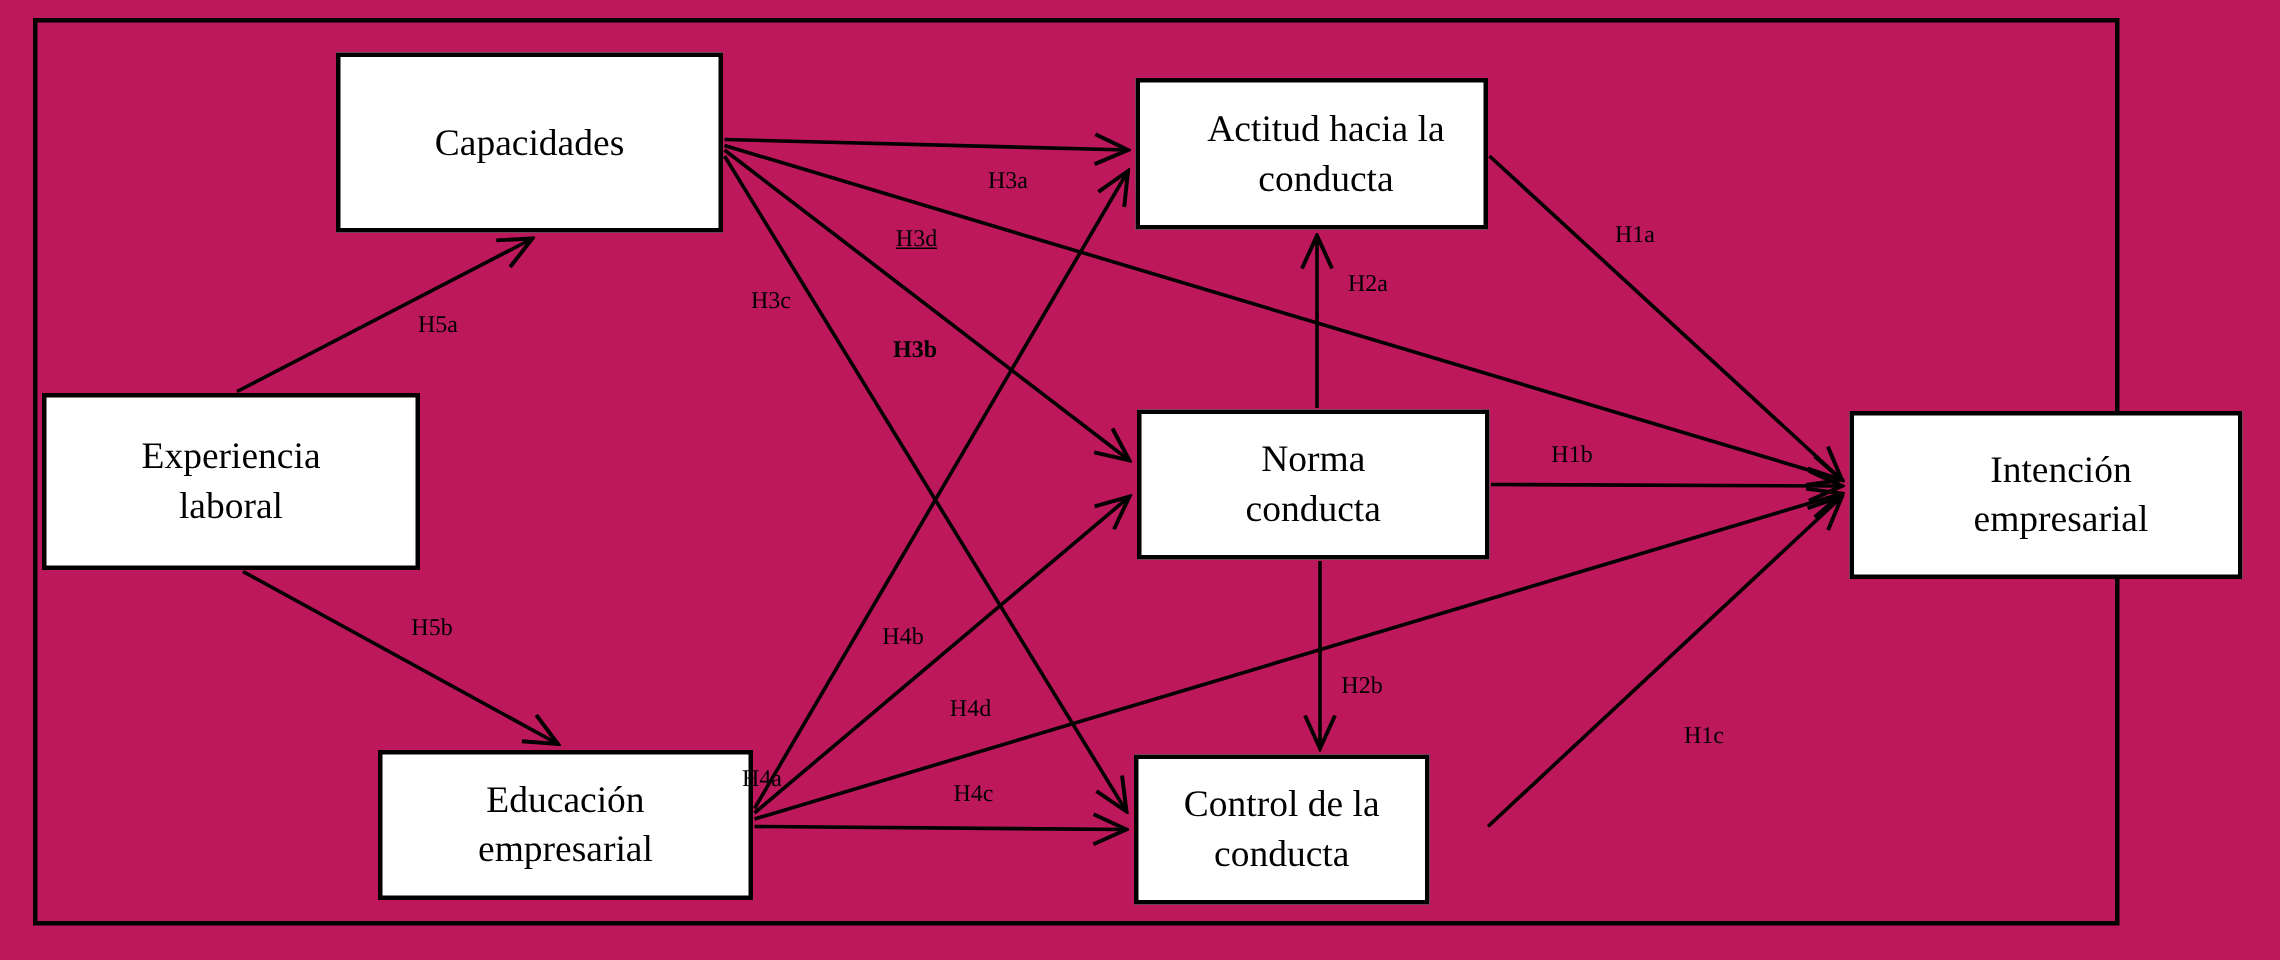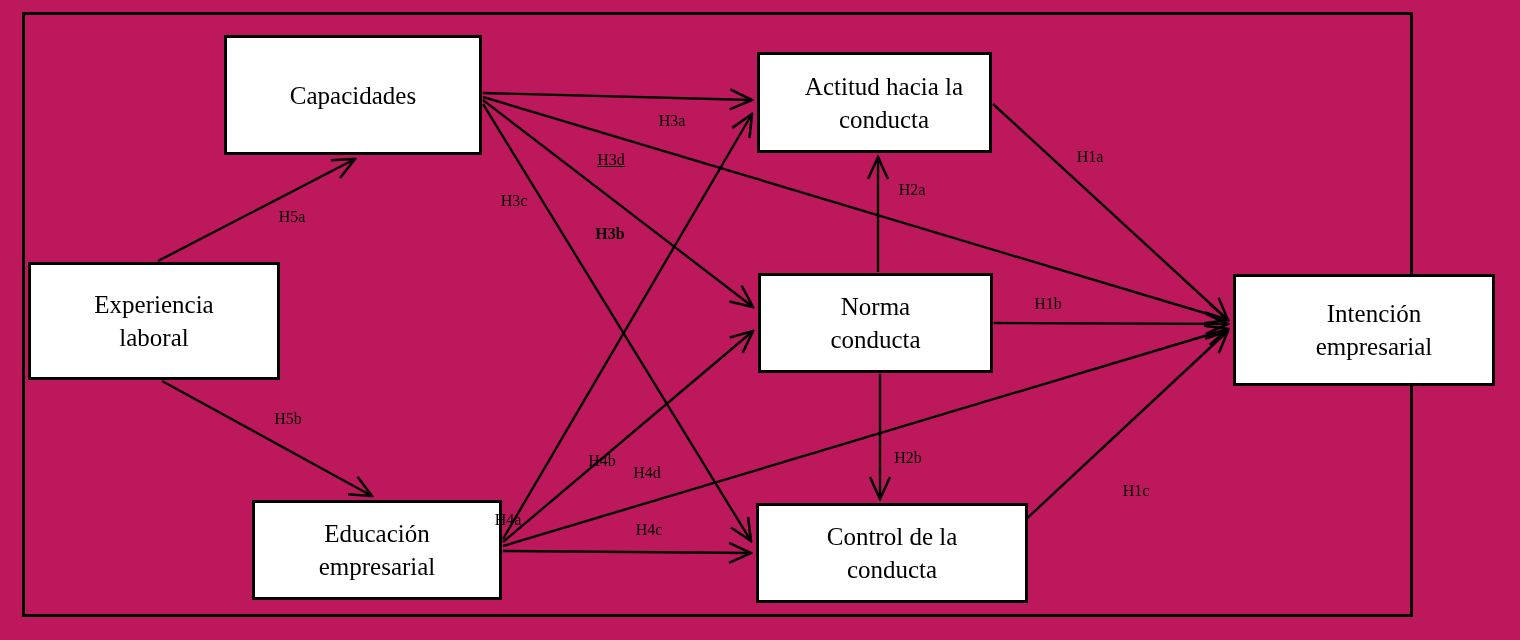--- a/index.html
+++ b/index.html
@@ -89,37 +89,37 @@
   <div class="node" style="left:757px; top:52px; width:235px; height:101px;padding-left:19px;">
     <span>Actitud hacia la</span>
     <span>conducta</span>
   </div>
 
   <div class="node" style="left:758px; top:273px; width:235px; height:100px;">
     <span>Norma</span>
     <span>conducta</span>
   </div>
 
-  <div class="node" style="left:756px; top:503px; width:272px; height:100px;">
+  <div class="node" style="left:756px; top:503px; width:197px; height:100px;">
     <span>Control de la</span>
     <span>conducta</span>
   </div>
 
   <div class="node" style="left:1233px; top:274px; width:262px; height:112px;padding-left:20px;">
     <span>Intención</span>
     <span>empresarial</span>
   </div>
 
   <div class="hlabel" style="left:292px; top:217px;">H5a</div>
   <div class="hlabel" style="left:288px; top:419px;">H5b</div>
   <div class="hlabel" style="left:672px; top:121px;">H3a</div>
   <div class="hlabel" style="left:611px; top:160px;text-decoration:underline;">H3d</div>
   <div class="hlabel" style="left:514px; top:201px;">H3c</div>
   <div class="hlabel" style="left:610px; top:234px;font-weight:bold;">H3b</div>
-  <div class="hlabel" style="left:602px; top:425px;margin-top:36px;">H4b</div>
+  <div class="hlabel" style="left:602px; top:425px;">H4b</div>
   <div class="hlabel" style="left:508px; top:476px;margin-top:44px;">H4a</div>
   <div class="hlabel" style="left:647px; top:473px;">H4d</div>
   <div class="hlabel" style="left:649px; top:530px;">H4c</div>
   <div class="hlabel" style="left:912px; top:190px;">H2a</div>
   <div class="hlabel" style="left:908px; top:458px;">H2b</div>
   <div class="hlabel" style="left:1090px; top:157px;">H1a</div>
   <div class="hlabel" style="left:1048px; top:304px;">H1b</div>
   <div class="hlabel" style="left:1136px; top:491px;">H1c</div>
 
 </div>

